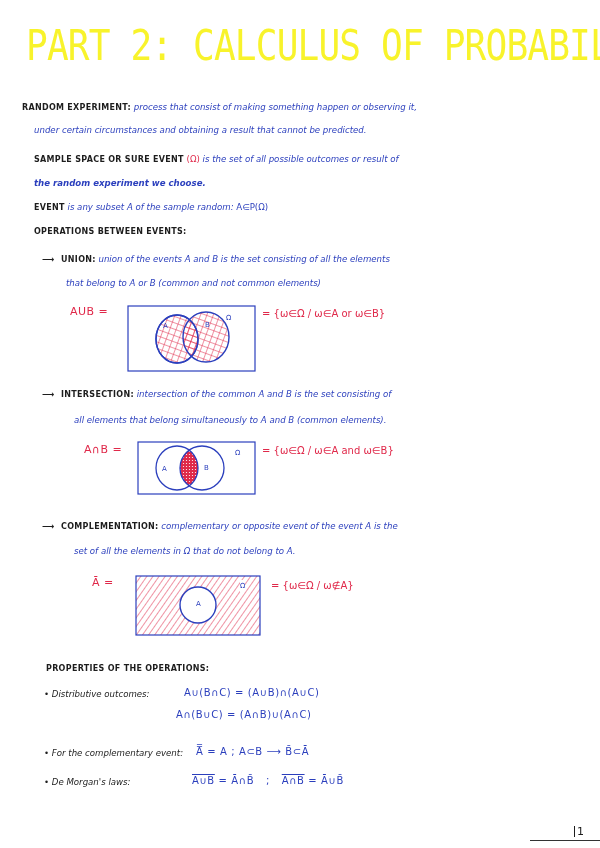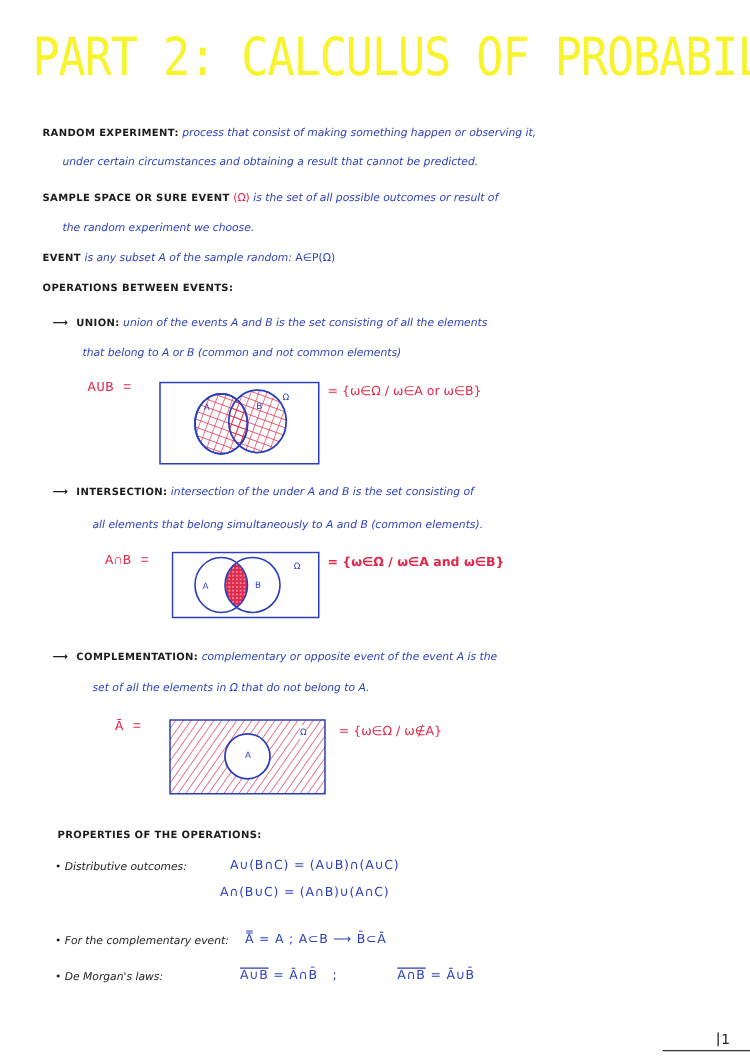--- a/index.html
+++ b/index.html
@@ -13,50 +13,50 @@
       color: #f8f32b; font-weight: normal;
       transform: scaleX(0.86); transform-origin: left top;
       white-space: nowrap;
     }
 
     .line { position: absolute; font-size: 8.6px; line-height: 12px; white-space: nowrap; }
     .k { color: #1d1d1d; text-transform: uppercase; letter-spacing: 0.3px; font-weight: bold; font-size: 8px; }
     .b { color: #2b3fbd; font-style: italic; }
     .r { color: #e0294a; }
     .math { font-family: "DejaVu Sans", sans-serif; font-size: 10px; letter-spacing: 0.6px; color: #2b3fbd; }
-    .eqlabel { position: absolute; color: #e0294a; font-size: 11px; letter-spacing: 0.5px; font-family: Liberation Mono, monospace; }
+    .eqlabel { position: absolute; color: #e0294a; font-size: 11px; letter-spacing: 0.5px; }
     .eqset { position: absolute; color: #e0294a; font-size: 10px; white-space: nowrap; }
     .arrow { color: #1d1d1d; font-weight: bold; margin-right: 4px; }
 
     .diagram { position: absolute; }
     .pagenum {
       position: absolute; left: 574px; top: 826px; font-size: 11px; color: #1d1d1d;
       border-left: 1.5px solid #1d1d1d; padding-left: 2px; line-height: 11px;
     }
     .pagerule { position: absolute; left: 530px; top: 840px; width: 70px; height: 1px; background: #333; }
   </style>
 </head>
 <body>
 
 <div class="title">PART 2: CALCULUS OF PROBABILITIES</div>
 
-<div class="line" style="left:34px; top:101px;">
+<div class="line" style="left:22px; top:101px;">
   <span class="k">RANDOM EXPERIMENT:</span>
   <span class="b">process that consist of making something happen or observing it,</span>
 </div>
-<div class="line" style="left:34px; top:124px;margin-left:16px;">
+<div class="line" style="left:34px; top:124px;">
   <span class="b">under certain circumstances and obtaining a result that cannot be predicted.</span>
 </div>
 
 <div class="line" style="left:34px; top:153px;">
   <span class="k">SAMPLE SPACE OR SURE EVENT</span>
   <span class="r">(Ω)</span>
   <span class="b">is the set of all possible outcomes or result of</span>
 </div>
-<div class="line" style="left:50px; top:177px;">
+<div class="line" style="left:34px; top:177px;font-weight:bold;">
   <span class="b">the random experiment we choose.</span>
 </div>
 
 <div class="line" style="left:34px; top:201px;">
   <span class="k">EVENT</span>
   <span class="b">is any subset A of the sample random:</span>
   <span class="b" style="font-style:normal;margin-top:36px;">A∈P(Ω)</span>
 </div>
 
 <div class="line" style="left:34px; top:225px;">
@@ -84,21 +84,21 @@
   <ellipse cx="50" cy="34" rx="21" ry="24" fill="none" stroke="#2b3fbd" stroke-width="1.4"></ellipse>
 </svg>
 <div class="line" style="left:226px; top:312px; font-size:7px; color:#2b3fbd;">Ω</div>
 <div class="line" style="left:163px; top:320px; font-size:7px; color:#2b3fbd;">A</div>
 <div class="line" style="left:205px; top:319px; font-size:7px; color:#2b3fbd;">B</div>
 <div class="eqset" style="left:262px; top:308px;text-align:right;">= {ω∈Ω / ω∈A or ω∈B}</div>
 
 <div class="line" style="left:42px; top:388px;">
   <span class="arrow">⟶</span>
   <span class="k">INTERSECTION:</span>
-  <span class="b">intersection of the under A and B is the set consisting of</span>
+  <span class="b">intersection of the common A and B is the set consisting of</span>
 </div>
 <div class="line" style="left:74px; top:414px;">
   <span class="b">all elements that belong simultaneously to A and B (common elements).</span>
 </div>
 <div class="eqlabel" style="left:84px; top:443px;">A∩B =</div>
 <svg class="diagram" style="left:137px; top:441px;" width="120" height="55" viewBox="0 0 120 55">
   <defs>
     <clipPath id="clipA">
         <ellipse cx="40" cy="27" rx="21" ry="22"></ellipse>
       </clipPath>
@@ -108,21 +108,21 @@
     </pattern>
   </defs>
   <rect x="1" y="1" width="117" height="52" fill="none" stroke="#2b3fbd" stroke-width="1.2"></rect>
   <ellipse cx="65" cy="27" rx="22" ry="22" fill="url(#dots)" clip-path="url(#clipA)" stroke="none"></ellipse>
   <ellipse cx="40" cy="27" rx="21" ry="22" fill="none" stroke="#2b3fbd" stroke-width="1.3"></ellipse>
   <ellipse cx="65" cy="27" rx="22" ry="22" fill="none" stroke="#2b3fbd" stroke-width="1.3"></ellipse>
 </svg>
 <div class="line" style="left:235px; top:447px; font-size:7px; color:#2b3fbd;">Ω</div>
 <div class="line" style="left:162px; top:463px; font-size:7px; color:#2b3fbd;">A</div>
 <div class="line" style="left:204px; top:462px; font-size:7px; color:#2b3fbd;">B</div>
-<div class="eqset" style="left:262px; top:445px;font-weight:bold;">= {ω∈Ω / ω∈A and ω∈B}</div>
+<div class="eqset" style="left:262px; top:445px;">= {ω∈Ω / ω∈A and ω∈B}</div>
 
 <div class="line" style="left:42px; top:520px;">
   <span class="arrow">⟶</span>
   <span class="k">COMPLEMENTATION:</span>
   <span class="b">complementary or opposite event of the event A is the</span>
 </div>
 <div class="line" style="left:74px; top:545px;">
   <span class="b">set of all the elements in Ω that do not belong to A.</span>
 </div>
 <div class="eqlabel" style="left:92px; top:576px;">Ā =</div>
@@ -153,18 +153,18 @@
 </div>
 <div class="line math" style="left:196px; top:746px;">A̿ = A ;    A⊂B ⟶ B̄⊂Ā</div>
 
 <div class="line" style="left:44px; top:776px;">
   <span class="b" style="color:#1d1d1d;">• De Morgan's laws:</span>
 </div>
 <div class="line math" style="left:192px; top:775px;">
   <span style="text-decoration:overline;">A∪B</span>
   <span>= Ā∩B̄</span>
   <span style="margin:0 8px;">;</span>
-  <span style="text-decoration:overline;margin-left:36px;">A∩B</span>
+  <span style="text-decoration:overline;">A∩B</span>
   <span>= Ā∪B̄</span>
 </div>
 
 <div class="pagenum">1</div>
 <div class="pagerule"></div>
 
 </body></html>

